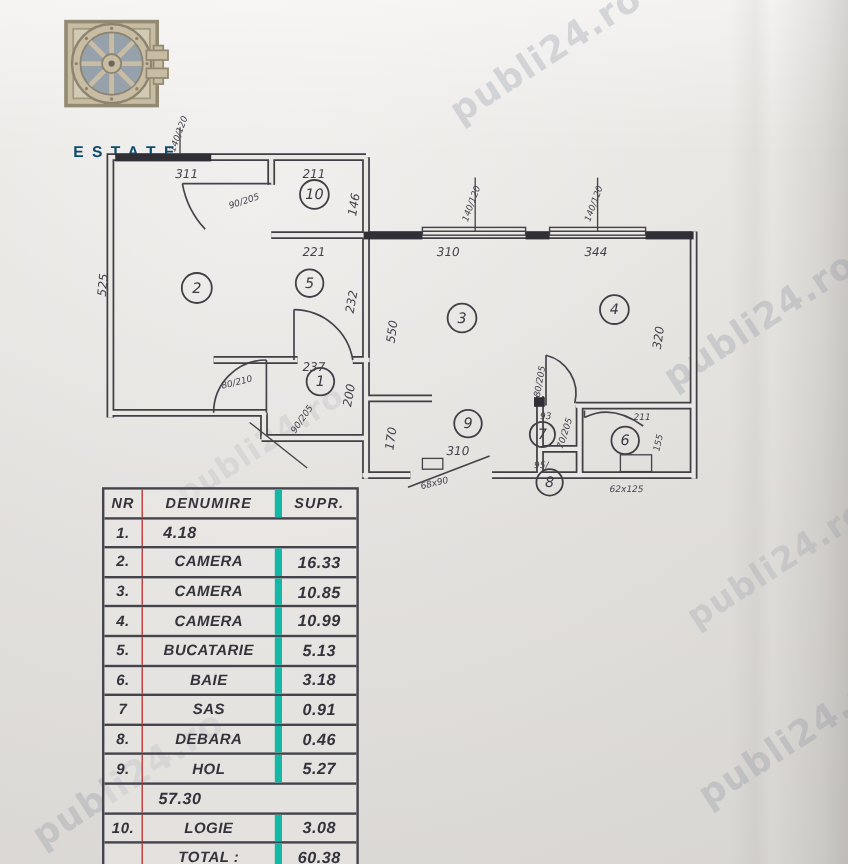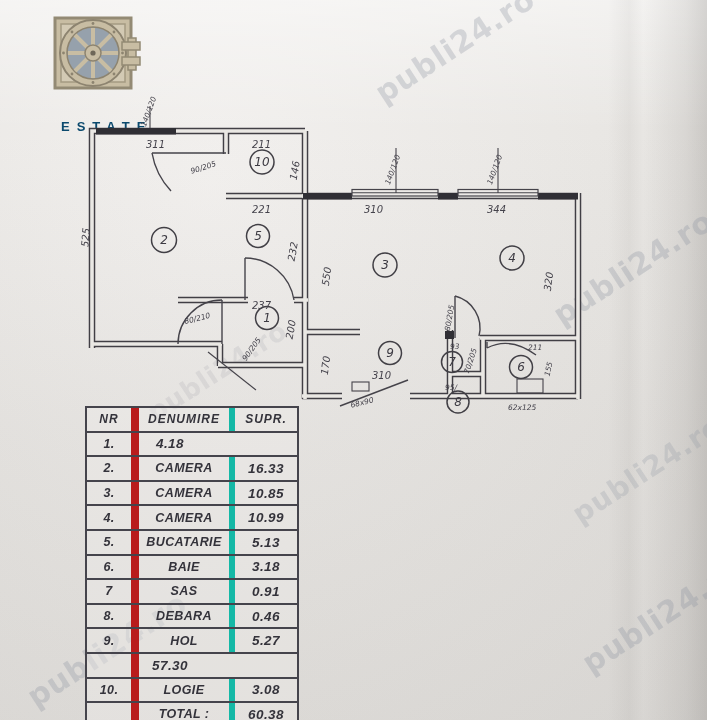--- a/index.html
+++ b/index.html
@@ -53,21 +53,21 @@
   .ptable{
     position:absolute;left:85px;top:406px;width:214px;
     border:2.4px solid #45444c;background:rgba(238,236,232,0.45);
     box-sizing:border-box;
   }
   .prow{display:flex;height:22.6px;border-bottom:2px solid #45444c;}
   .prow:last-child{border-bottom:none;}
   .pc{display:flex;align-items:center;justify-content:center;
       font-family:"Liberation Sans",sans-serif;font-style:italic;font-weight:600;
       font-size:12.5px;color:#34333b;letter-spacing:0.4px;box-sizing:border-box;}
-  .c-nr{width:52px;border-right:8px solid #b91c1c;}
+  .c-nr{width:32px;border-right:1px solid #b91c1c;}
   .c-name{flex:1;border-right:6px solid #14b8a6;}
   .c-area{width:62px;font-size:13.5px;}
   .hdr .pc{font-size:12px;letter-spacing:1px;}
 </style>
 </head>
 <body>
 
 <span class="wm wm1">publi24.ro</span>
 <span class="wm wm2">publi24.ro</span>
 <span class="wm wm3">publi24.ro</span>

